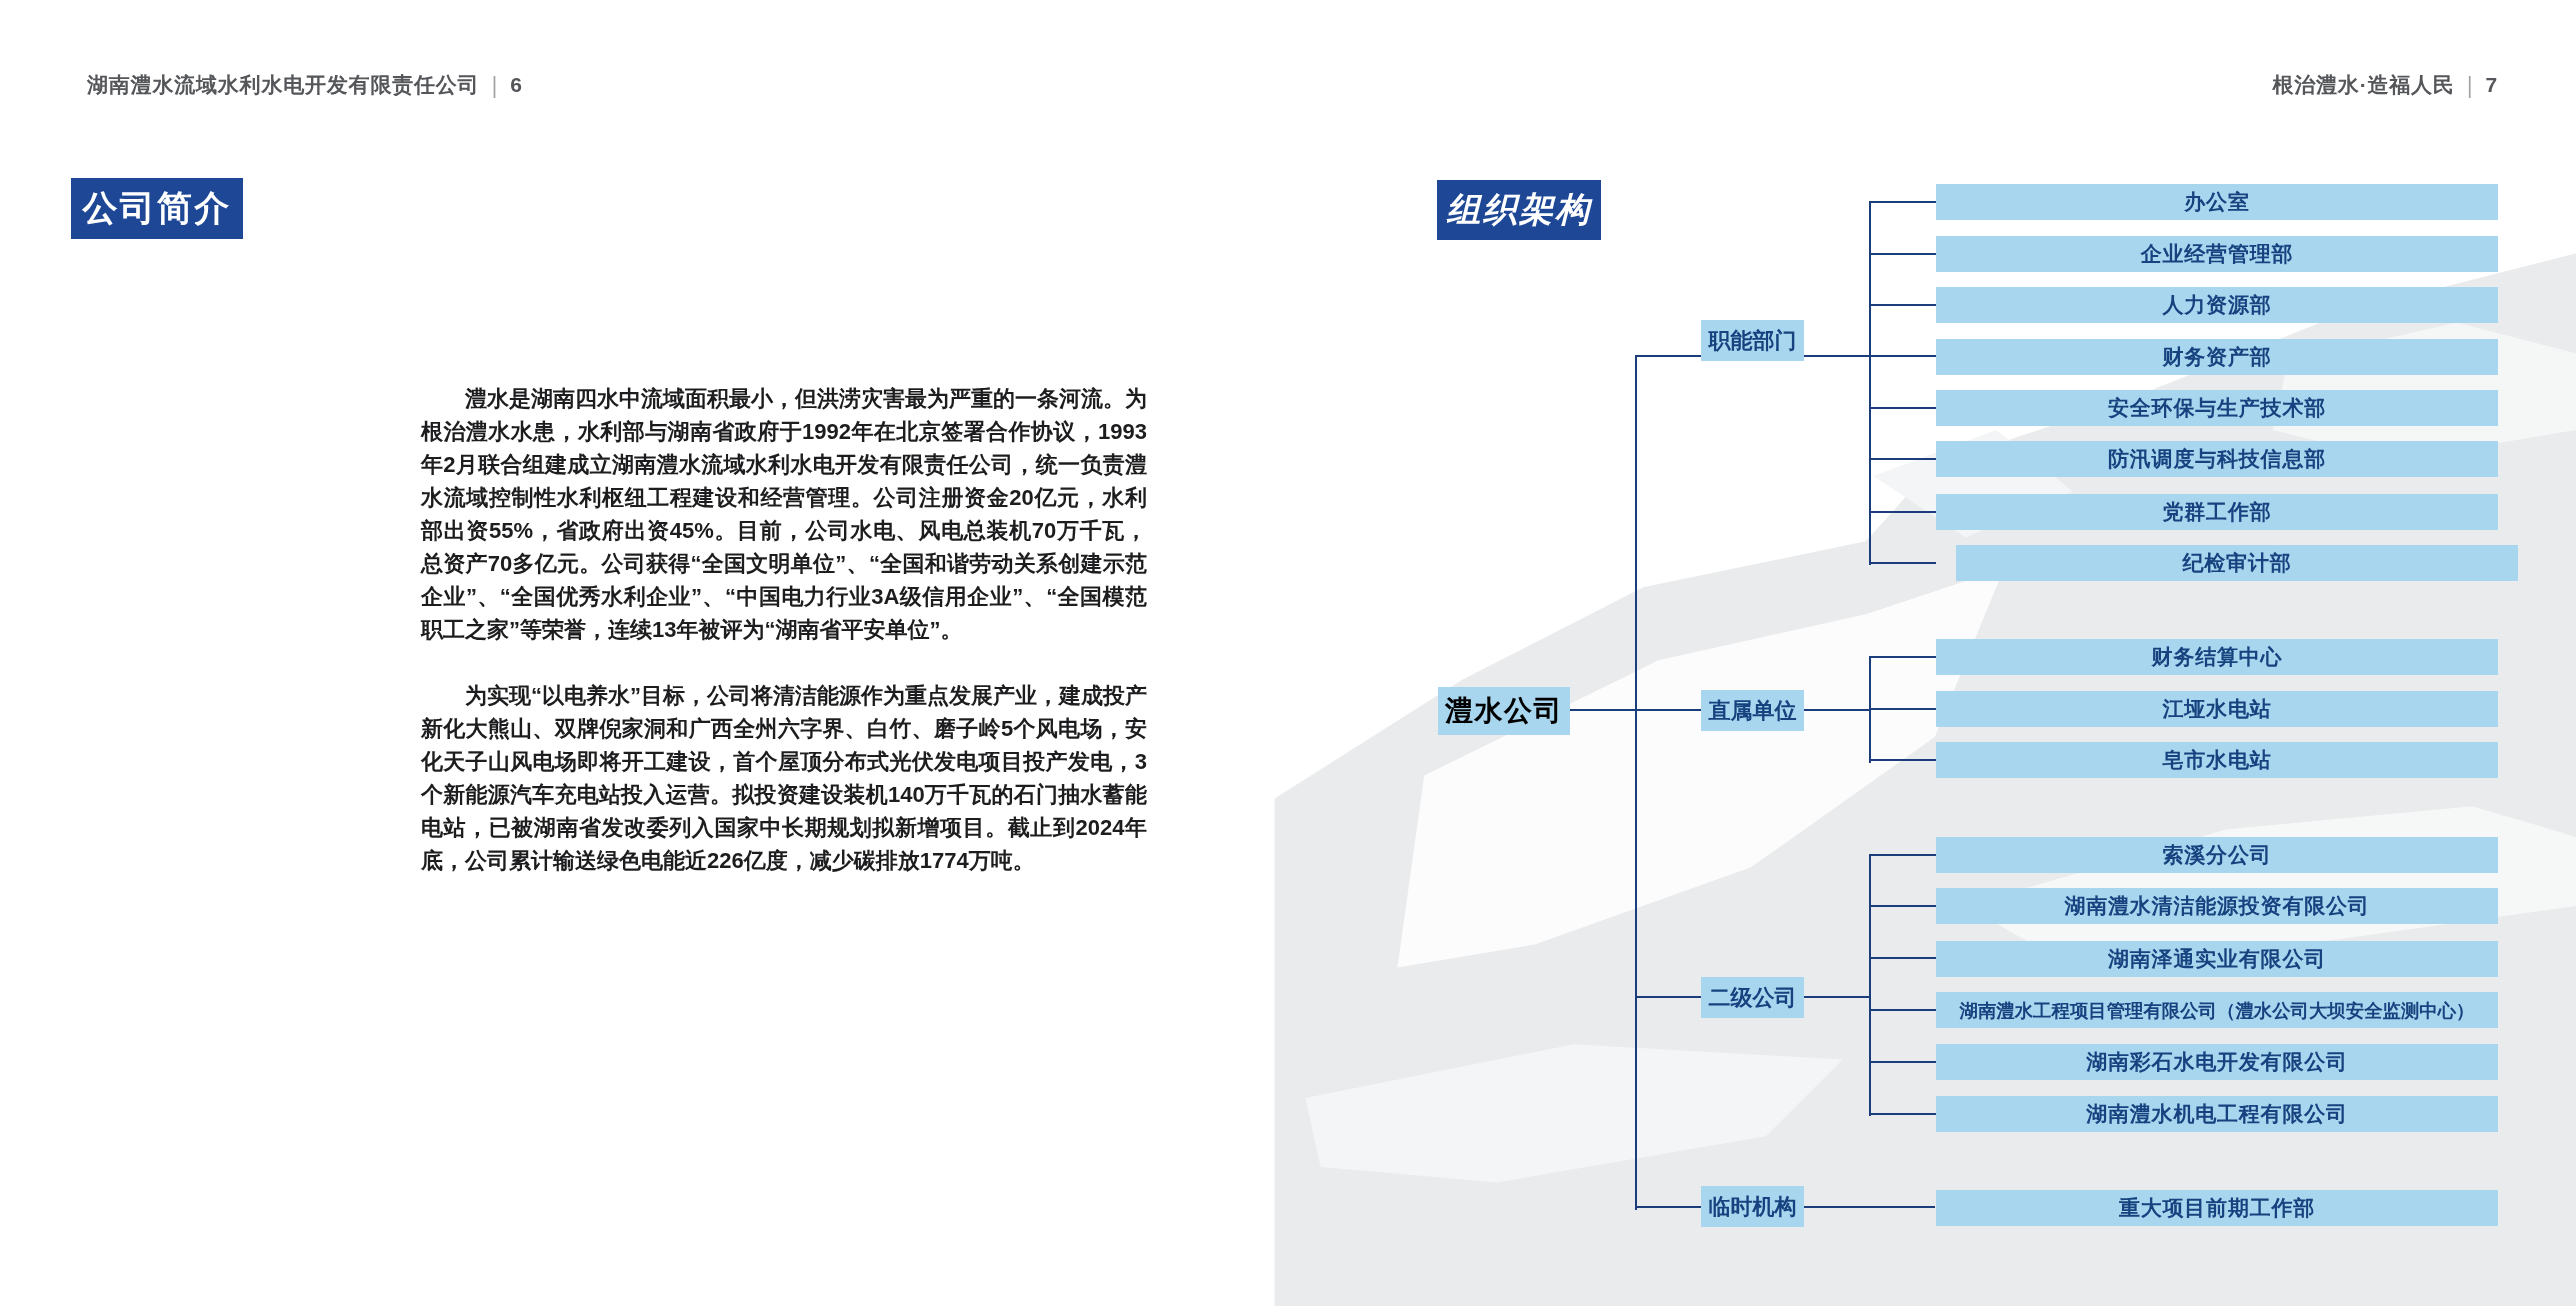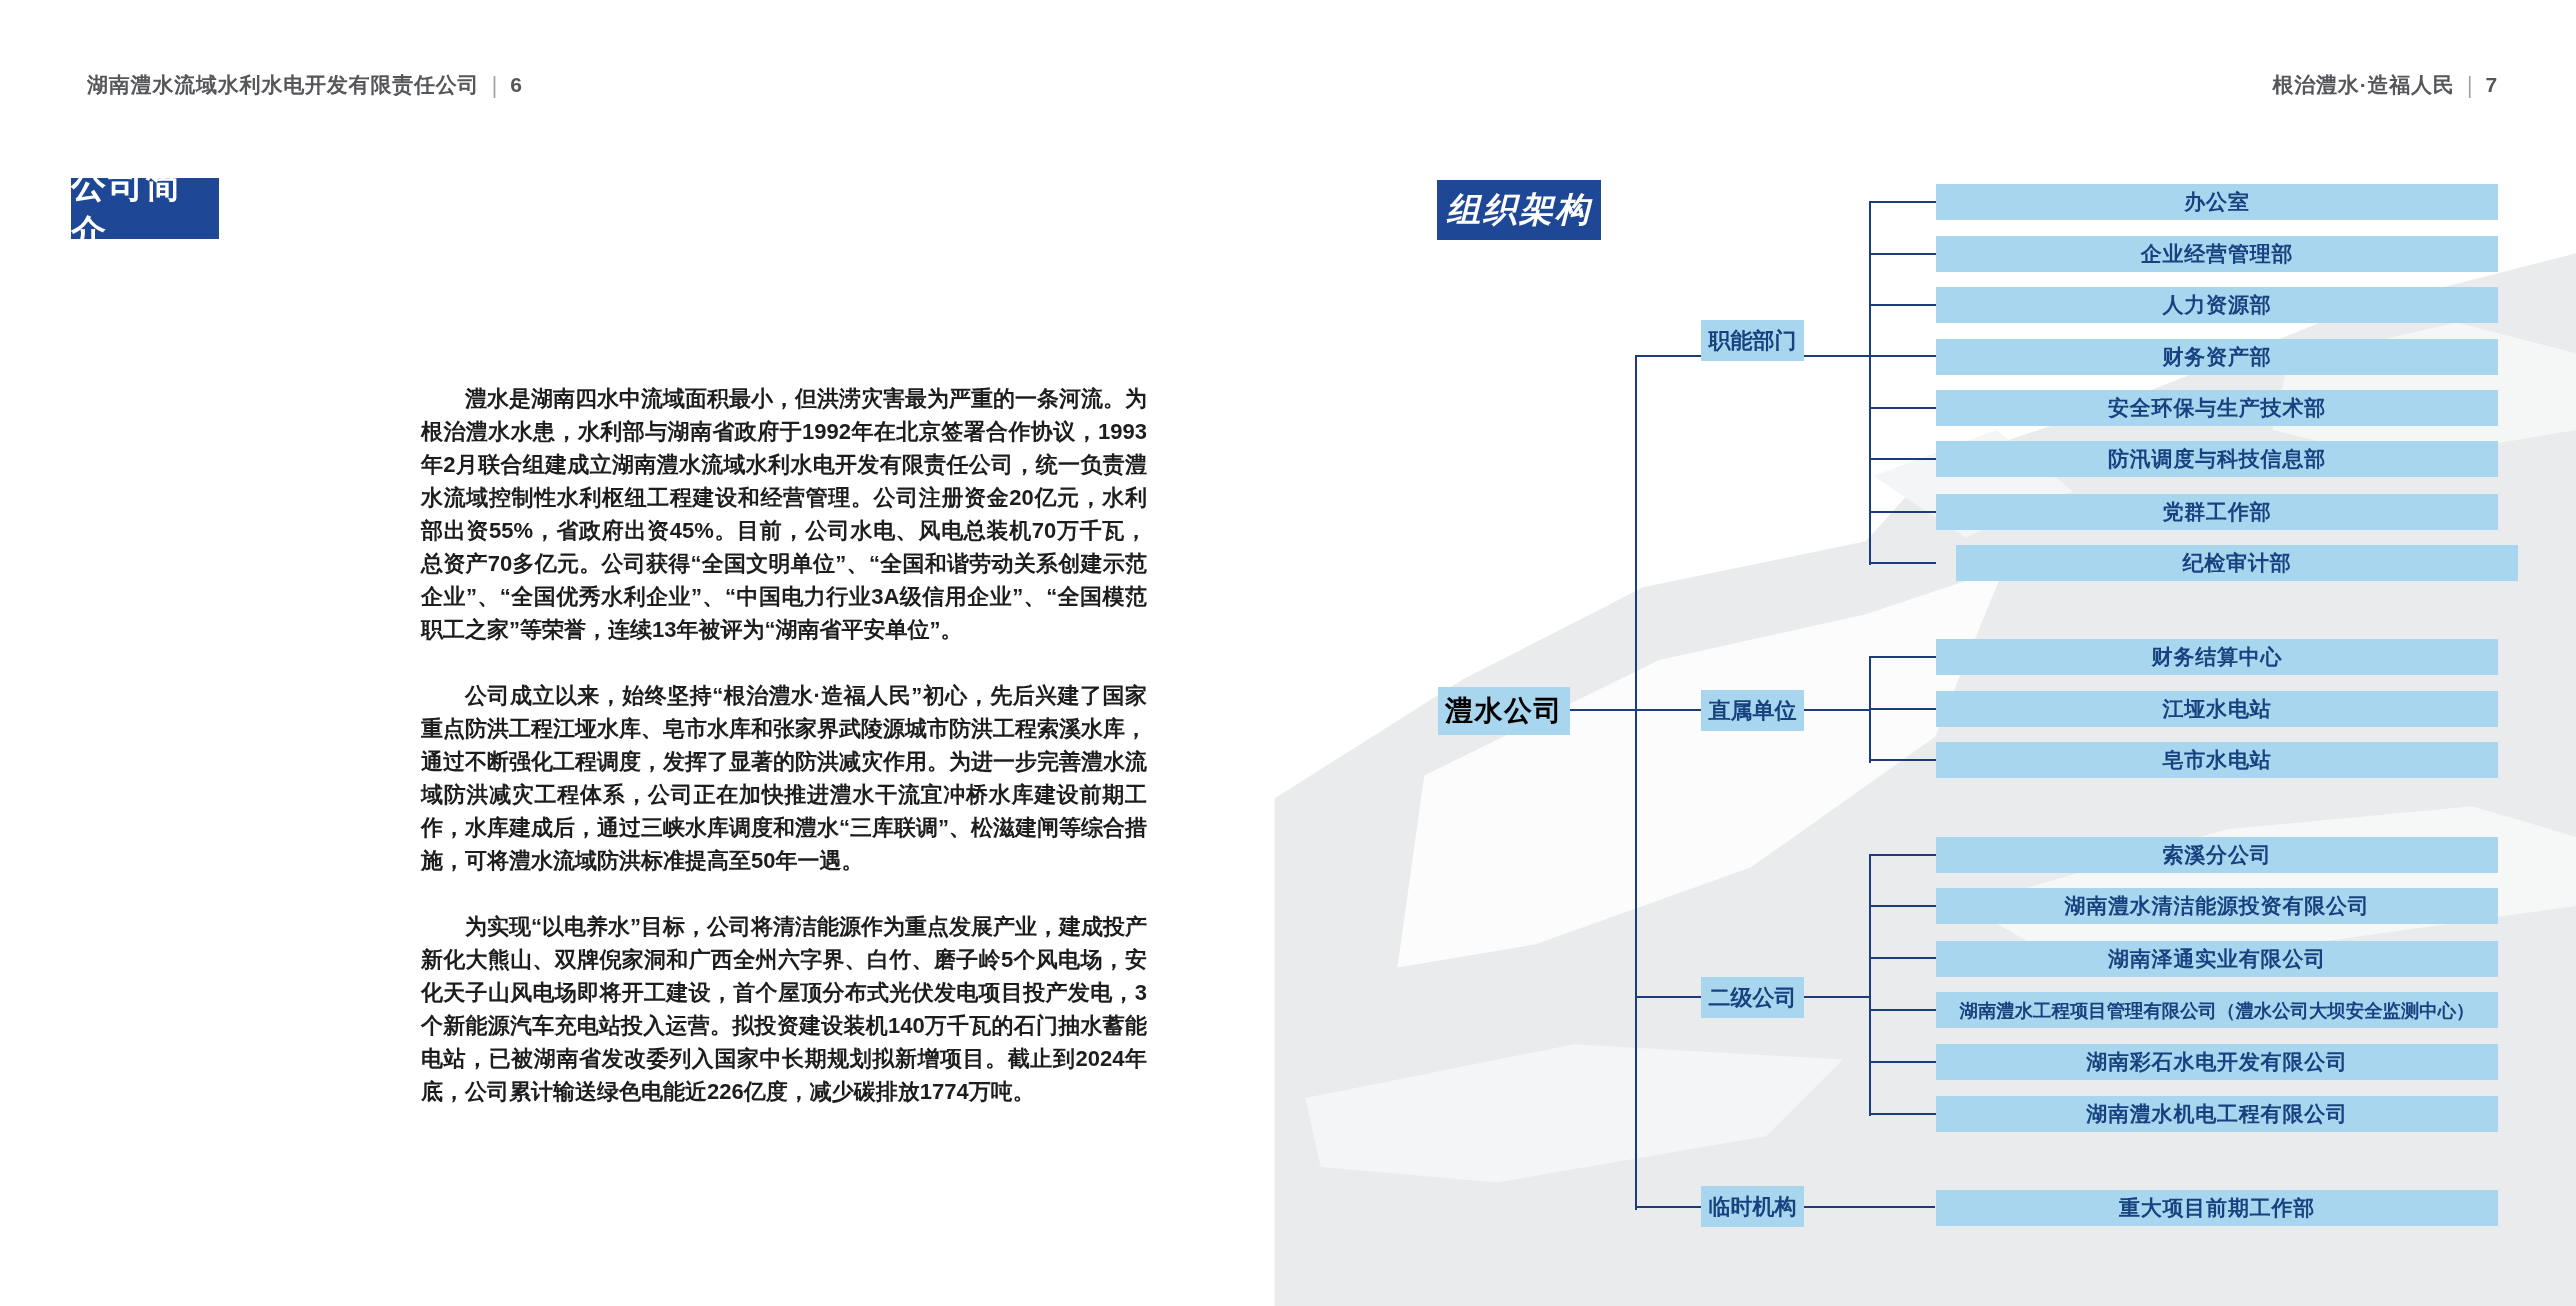--- a/index.html
+++ b/index.html
@@ -14,21 +14,21 @@
     font-size:21px; font-weight:700; color:#54565a; letter-spacing:0.8px;
   }
   .runhead .sep{ font-weight:400; opacity:.55; margin:0 12.3px; transform:scaleY(1.1); }
   .runhead .pageno{ font-weight:700; }
   
   .badge{
     position:absolute; background:#1e4796; color:#ffffff;
     display:flex; align-items:center; justify-content:center;
     font-weight:700; letter-spacing:2.3px;
   }
-  .badge-left{ left:71px; top:178px; width:148px; height:61px; font-size:35px; }
+  .badge-left{ left:71px; top:178px; width:172px; height:61px; font-size:35px; }
   .badge-right{ left:1437px; top:180px; width:164px; height:60px; font-size:34px;font-style:italic; }
   
   .bodycopy{
     position:absolute; left:421px; top:382px; width:726px;
     font-size:22px; line-height:33px; color:#1d1d1f; font-weight:700;
     text-align:justify;
   }
   .bodycopy p{ margin:0 0 33px 0; text-indent:2em; }
   .bodycopy p:last-child{ margin-bottom:0; }
   
@@ -81,21 +81,20 @@
     <span class="sep">|</span>
     <span class="pageno">7</span>
   </div>
 
   <div class="badge badge-left">
     <span>公司简介</span>
   </div>
 
   <div class="bodycopy">
     <p>澧水是湖南四水中流域面积最小，但洪涝灾害最为严重的一条河流。为根治澧水水患，水利部与湖南省政府于1992年在北京签署合作协议，1993年2月联合组建成立湖南澧水流域水利水电开发有限责任公司，统一负责澧水流域控制性水利枢纽工程建设和经营管理。公司注册资金20亿元，水利部出资55%，省政府出资45%。目前，公司水电、风电总装机70万千瓦，总资产70多亿元。公司获得“全国文明单位”、“全国和谐劳动关系创建示范企业”、“全国优秀水利企业”、“中国电力行业3A级信用企业”、“全国模范职工之家”等荣誉，连续13年被评为“湖南省平安单位”。</p>
-    <p>公司成立以来，始终坚持“根治澧水·造福人民”初心，先后兴建了国家重点防洪工程江垭水库、皂市水库和张家界武陵源城市防洪工程索溪水库，通过不断强化工程调度，发挥了显著的防洪减灾作用。为进一步完善澧水流域防洪减灾工程体系，公司正在加快推进澧水干流宜冲桥水库建设前期工作，水库建成后，通过三峡水库调度和澧水“三库联调”、松滋建闸等综合措施，可将澧水流域防洪标准提高至50年一遇。</p>
     <p>为实现“以电养水”目标，公司将清洁能源作为重点发展产业，建成投产新化大熊山、双牌倪家洞和广西全州六字界、白竹、磨子岭5个风电场，安化天子山风电场即将开工建设，首个屋顶分布式光伏发电项目投产发电，3个新能源汽车充电站投入运营。拟投资建设装机140万千瓦的石门抽水蓄能电站，已被湖南省发改委列入国家中长期规划拟新增项目。截止到2024年底，公司累计输送绿色电能近226亿度，减少碳排放1774万吨。</p>
   </div>
 
   <div class="badge badge-right">
     <span>组织架构</span>
   </div>
 
   <div class="vline" style="left:1635px; top:355px; height:855px;"></div>
   <div class="hline" style="left:1570px; top:709px; width:131px;"></div>
 

